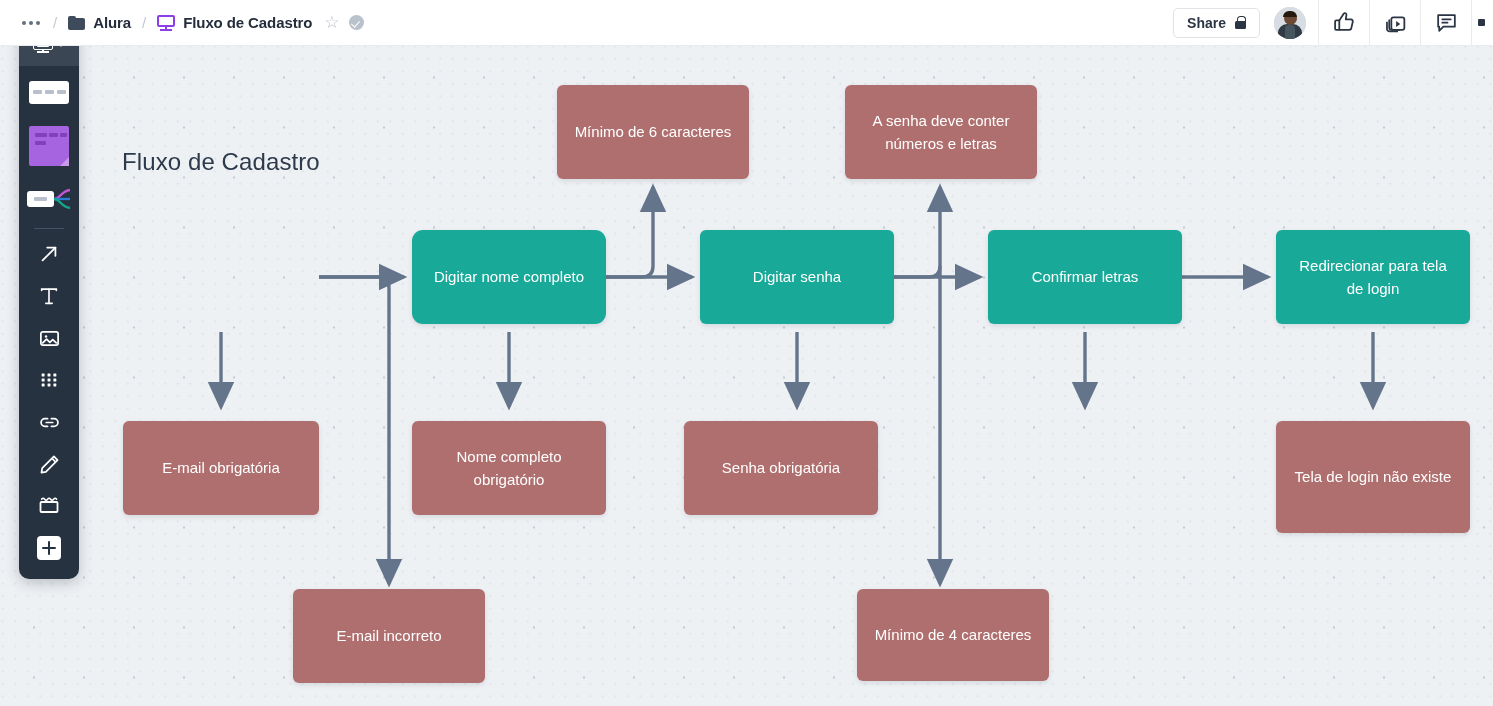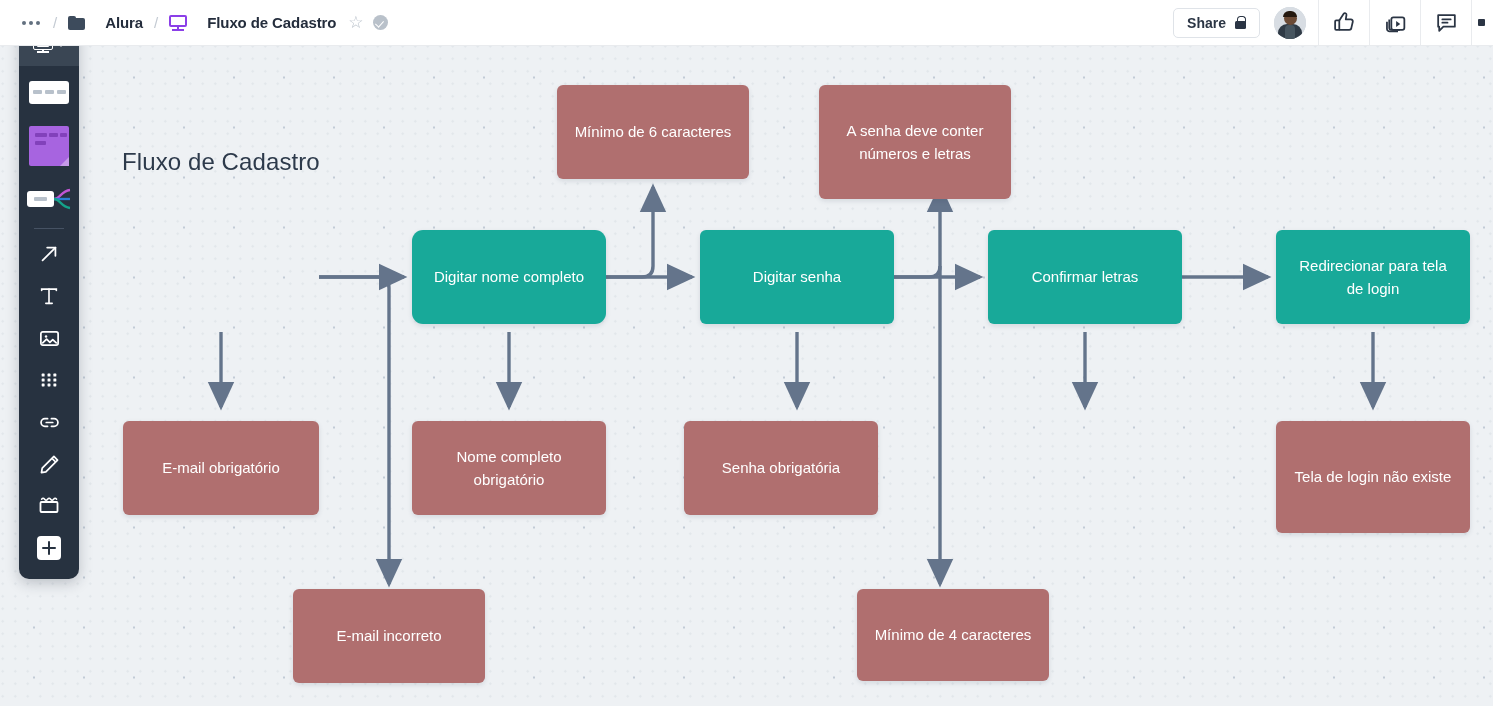--- a/index.html
+++ b/index.html
@@ -51,21 +51,21 @@
   .bc-sep {
     color: #c3cad2;
     font-size: 15px;
     margin: 0 9px;
     user-select: none;
   }
 
   .bc-item {
     display: flex;
     align-items: center;
-    gap: 20px;
+    gap: 8px;
     cursor: pointer;
     border-radius: 4px;
     padding: 3px 2px;
   }
   .bc-label {
     font-size: 15px;
     font-weight: bold;
     color: #242d3c;
     letter-spacing: -0.1px;
     white-space: nowrap;
@@ -430,27 +430,27 @@
       <path d="M1085,286 V361" marker-end="url(#ah)"></path>
       <path d="M1373,286 V361" marker-end="url(#ah)"></path>
     </g>
   </svg>
 
   <div class="node teal" style="left:412px;  top:184px; width:194px; height:94px;border-radius:11px;">Digitar nome completo</div>
   <div class="node teal" style="left:700px;  top:184px; width:194px; height:94px;">Digitar senha</div>
   <div class="node teal" style="left:988px;  top:184px; width:194px; height:94px;">Confirmar letras</div>
   <div class="node teal" style="left:1276px; top:184px; width:194px; height:94px;">Redirecionar para tela de login</div>
 
-  <div class="node rose" style="left:123px;  top:375px; width:196px; height:94px;">E-mail obrigatório</div>
+  <div class="node rose" style="left:123px;  top:375px; width:196px; height:94px;">E-mail obrigatória</div>
   <div class="node rose" style="left:412px;  top:375px; width:194px; height:94px;">Nome completo obrigatório</div>
   <div class="node rose" style="left:684px;  top:375px; width:194px; height:94px;">Senha obrigatória</div>
   <div class="node rose" style="left:1276px; top:375px; width:194px; height:112px;">Tela de login não existe</div>
 
   <div class="node rose" style="left:557px; top:39px;  width:192px; height:94px;">Mínimo de 6 caracteres</div>
-  <div class="node rose" style="left:819px; top:39px;  width:192px; height:114px;">A senha deve conter números e letras</div>
+  <div class="node rose" style="left:845px; top:39px;  width:192px; height:94px;">A senha deve conter números e letras</div>
   <div class="node rose" style="left:293px; top:543px; width:192px; height:94px;">E-mail incorreto</div>
   <div class="node rose" style="left:857px; top:543px; width:192px; height:92px;">Mínimo de 4 caracteres</div>
 </div>
 
 <div id="toolbar">
 
   <div id="tb-header">
     <span class="tb-board-ico">
       <span class="s"></span>
         <span class="d1"></span>

